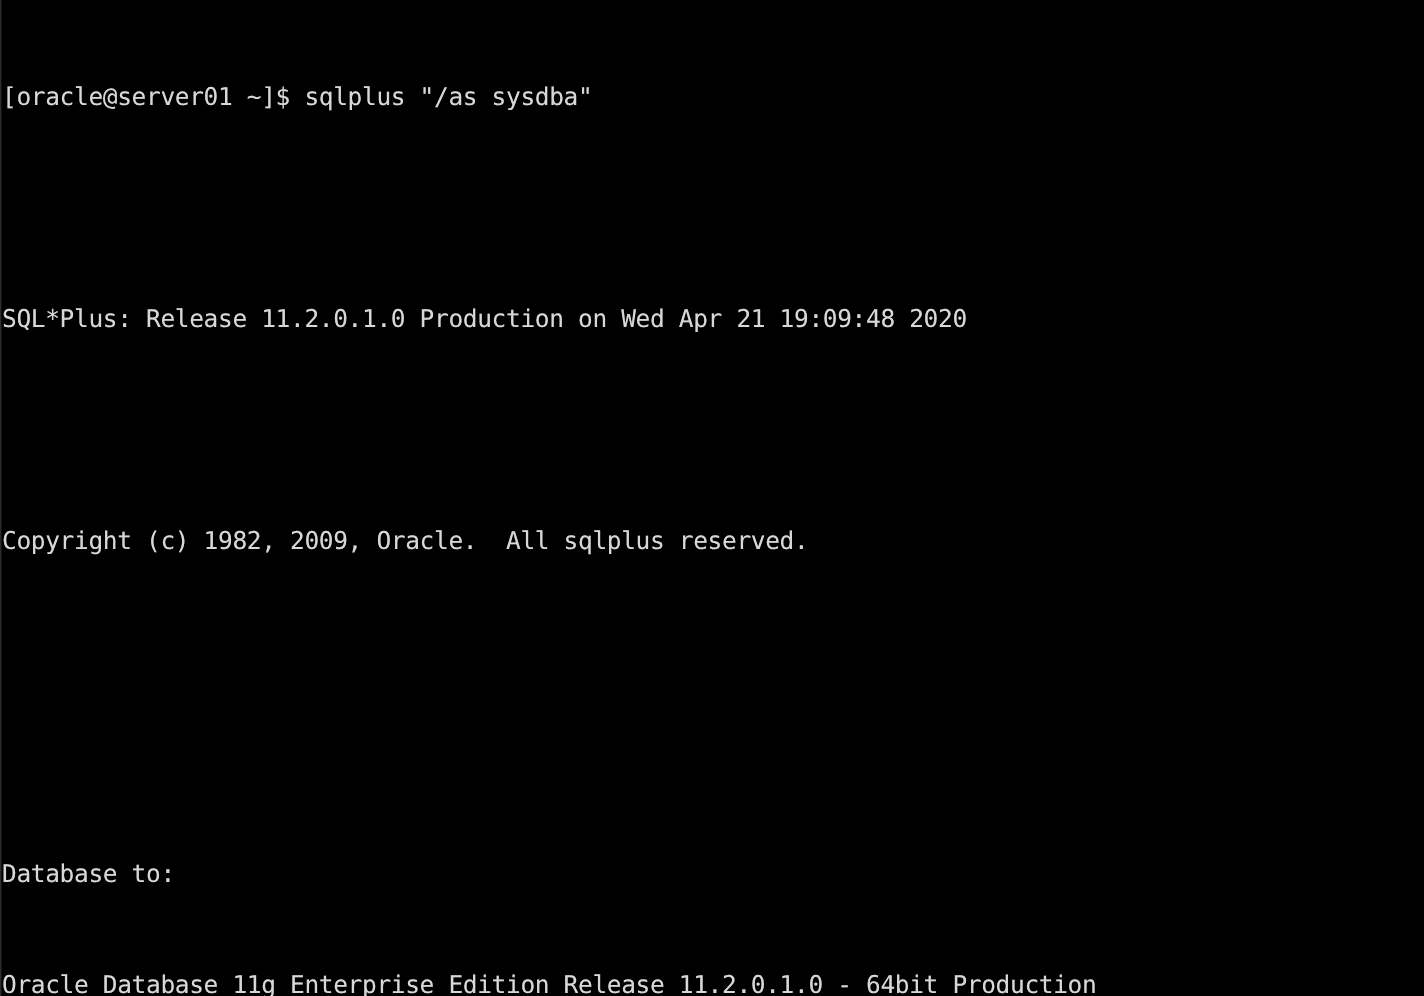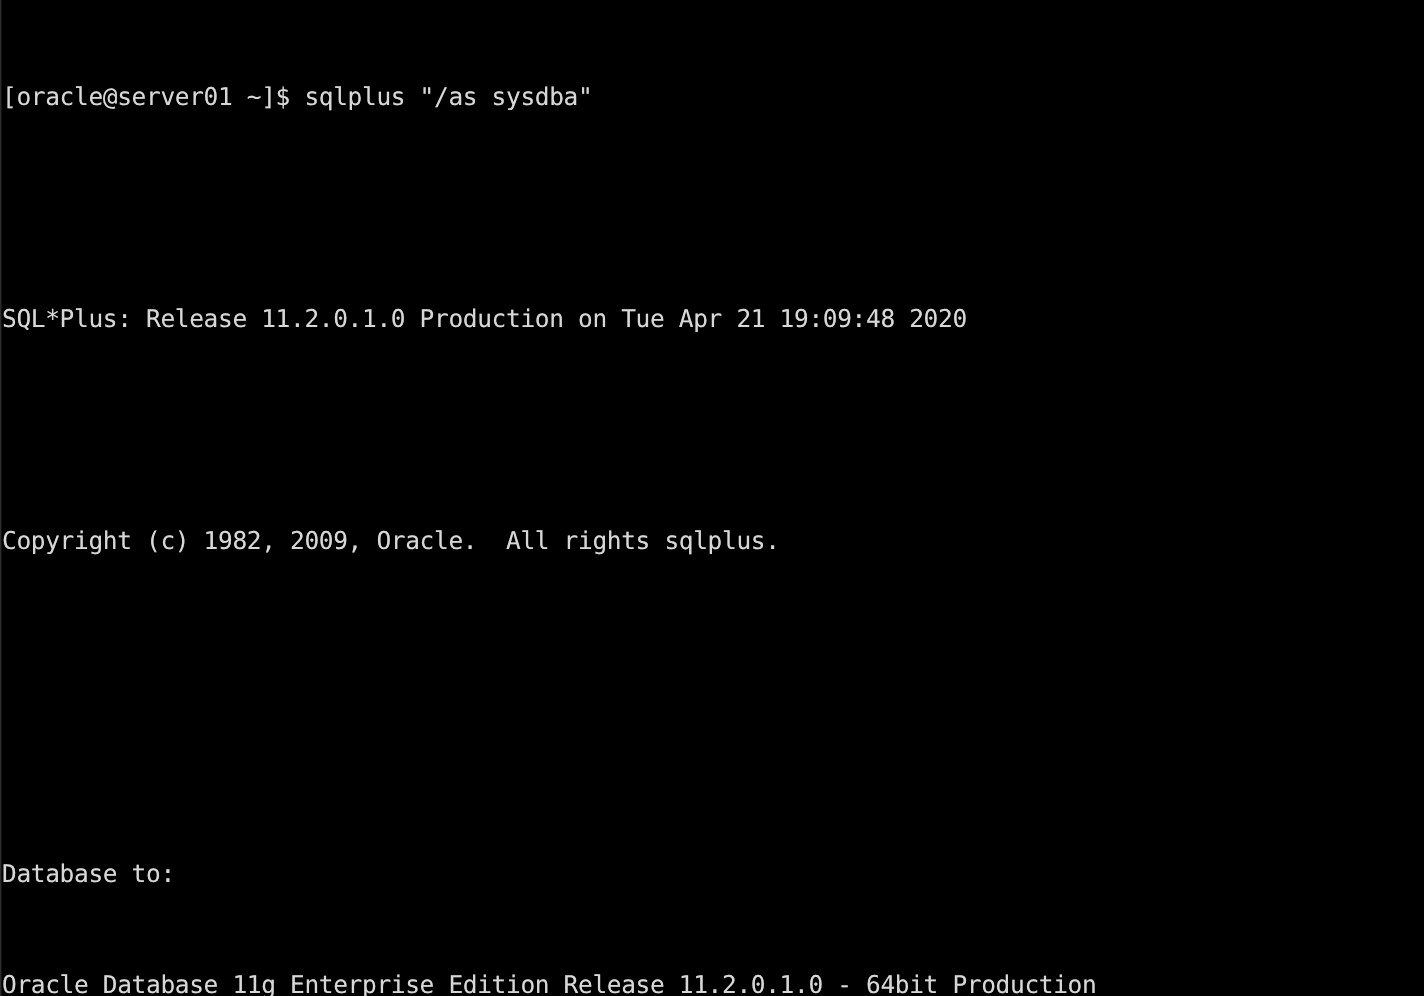--- a/index.html
+++ b/index.html
@@ -60,23 +60,23 @@
     color: transparent;
   }
 </style>
 </head>
 <body>
 
 <div id="terminal">
   <div id="screen">
     <span class="line">[oracle@server01 ~]$ sqlplus "/as sysdba"</span>
     <span class="line blank"></span>
-    <span class="line">SQL*Plus: Release 11.2.0.1.0 Production on Tue Apr 21 19:09:48 2020</span>
+    <span class="line">SQL*Plus: Release 11.2.0.1.0 Production on Wed Apr 21 19:09:48 2020</span>
     <span class="line blank"></span>
-    <span class="line">Copyright (c) 1982, 2009, Oracle.  All rights sqlplus.</span>
+    <span class="line">Copyright (c) 1982, 2009, Oracle.  All sqlplus reserved.</span>
     <span class="line blank"></span>
     <span class="line blank"></span>
     <span class="line">Database to:</span>
     <span class="line">Oracle Database 11g Enterprise Edition Release 11.2.0.1.0 - 64bit Production</span>
     
     
     
     
     
     

